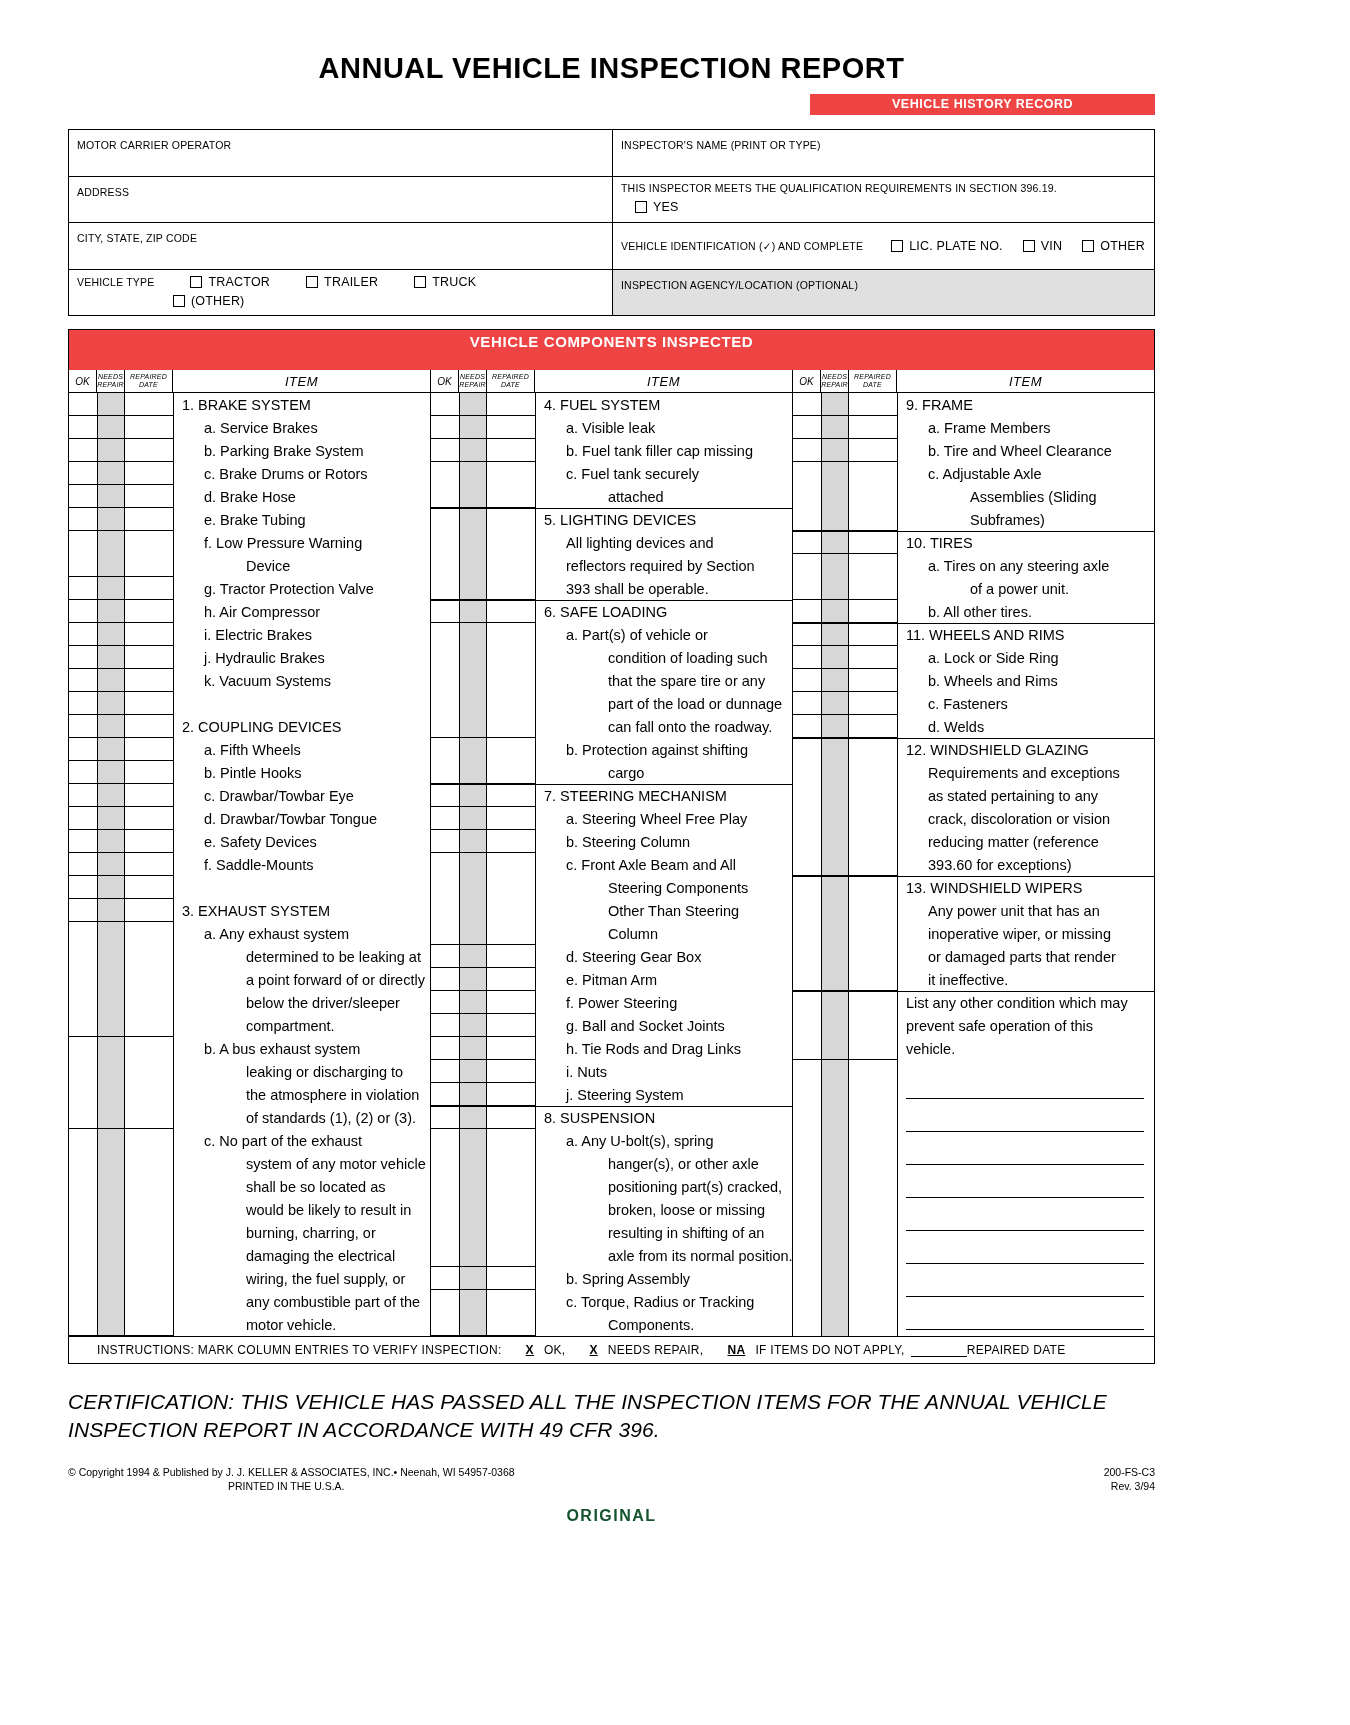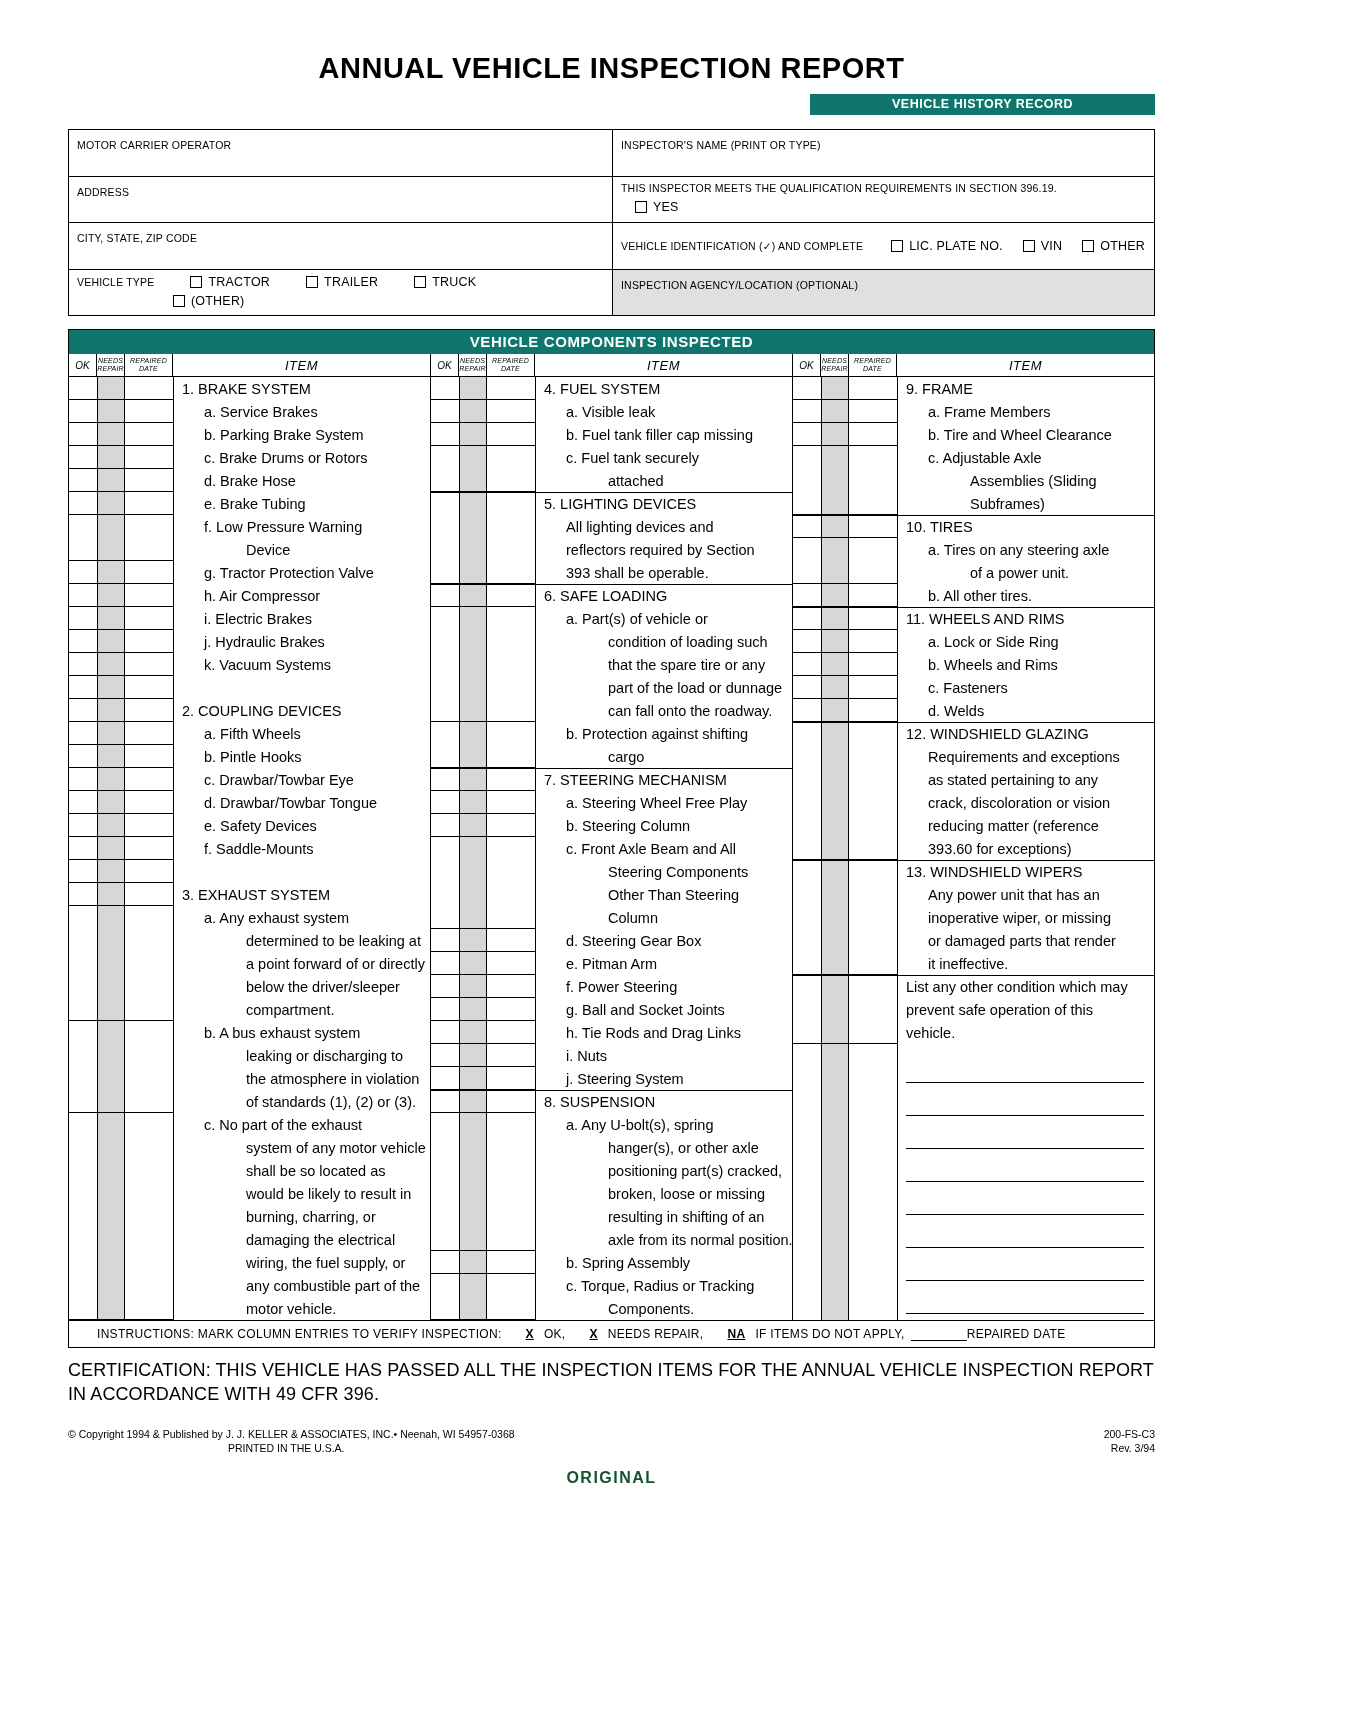--- a/index.html
+++ b/index.html
@@ -2,21 +2,21 @@
 <html><head>
 <meta charset="utf-8">
 <style>
   * { margin:0; padding:0; box-sizing:border-box; }
   html,body { background:#ffffff; }
   body { width:1350px; height:1725px; position:relative; font-family:"Liberation Sans", sans-serif; color:#000; }
   .page { position:absolute; left:68px; top:0; width:1087px; }
 
   .title { margin-top:52px; text-align:center; font-size:29px; font-weight:bold; letter-spacing:0.5px; }
 
-  .band { background:#0f766e; color:#fff; font-weight:bold; text-align:center; }
+  .band { background:#ef4444; color:#fff; font-weight:bold; text-align:center; }
 
   
   .history { width:345px; margin-left:auto; margin-top:9px; }
   .history .band { height:21px; line-height:21px; font-size:12.5px; letter-spacing:0.5px; }
   .hr-grid { border:1px solid #000; border-top:none; }
   .hr-row { display:flex; }
   .hr-cell { height:60px; display:flex; flex-direction:column; }
   .hr-report { width:120px; border-right:1px solid #000; }
   .hr-fleet { flex:1; }
   .hr-lblrow { height:27px; border-bottom:1px solid #000; display:flex; align-items:center; justify-content:center; text-align:center; }
@@ -37,21 +37,21 @@
   .box { width:12px; height:12px; border:1.6px solid #000; display:inline-block; margin-right:6px; flex:none; background:#fff; }
   .yes-row { margin-top:5px; margin-left:14px; }
   .idrow { display:flex; align-items:center; gap:20px; }
   .idrow .lbl { margin-right:8px; }
   .vt-line1 { display:flex; align-items:center; gap:36px; }
   .vt-line2 { margin-left:96px; margin-top:4px; }
   .agency { background:#e0e0e0; }
 
   
   .components { margin-top:13px; border:1.5px solid #000; }
-  .components .band { height:24px; line-height:24px; font-size:15px; letter-spacing:0.6px; }
+  .components .band { height:40px; line-height:24px; font-size:15px; letter-spacing:0.6px; }
   .cols { display:flex; }
   .comp-col { flex:1 1 0; min-width:0; }
   .comp-col + .comp-col { border-left:1.5px solid #000; }
   .col-head { display:flex; height:23px; border-bottom:1px solid #000;font-style:italic; }
   .col-head > div { display:flex; align-items:center; justify-content:center; text-align:center; }
   .h-ok { width:28px; border-right:1px solid #000; font-size:10px; }
   .h-nr { width:28px; border-right:1px solid #000; font-size:7px; line-height:1.15; letter-spacing:0.2px; }
   .h-nr span, .h-rd span { display:block; width:100%; }
   .h-rd { width:48px; border-right:1px solid #000; font-size:7px; line-height:1.15; letter-spacing:0.2px; }
   .h-item { flex:1; font-size:13px; letter-spacing:0.5px; }
@@ -69,21 +69,21 @@
   .ind1 { padding-left:30px; }
   .ind2 { padding-left:72px; }
   .row.tall { height:276px; align-items:stretch; }
   .txt.writein { display:block; padding:6px 0 0 0; }
   .wline { height:33px; border-bottom:1px solid #000; margin:0 10px 0 8px; }
 
   .instructions { border-top:1.5px solid #000; height:27px; display:flex; align-items:center; padding-left:28px; font-size:12px; letter-spacing:0.3px; }
   .mark { font-weight:bold; text-decoration:underline; margin:0 10px 0 24px; }
   .blankline { display:inline-block; width:56px; height:13px; border-bottom:1.4px solid #000; margin-left:6px; }
 
-  .cert { margin-top:10px; font-size:18px; line-height:1.35; letter-spacing:0.1px; }
+  .cert { margin-top:24px; font-size:21px; line-height:1.35; letter-spacing:0.1px;font-style:italic; }
 
   .footer { margin-top:20px; display:flex; justify-content:space-between; font-size:10.5px; line-height:1.35; }
   .f-printed { padding-left:160px; }
   .f-right { text-align:right; }
   .original { margin-top:14px; text-align:center; font-weight:bold; font-size:16px; letter-spacing:1.5px; color:#14532d; }
 </style>
 </head>
 <body>
 
 <div class="page">

